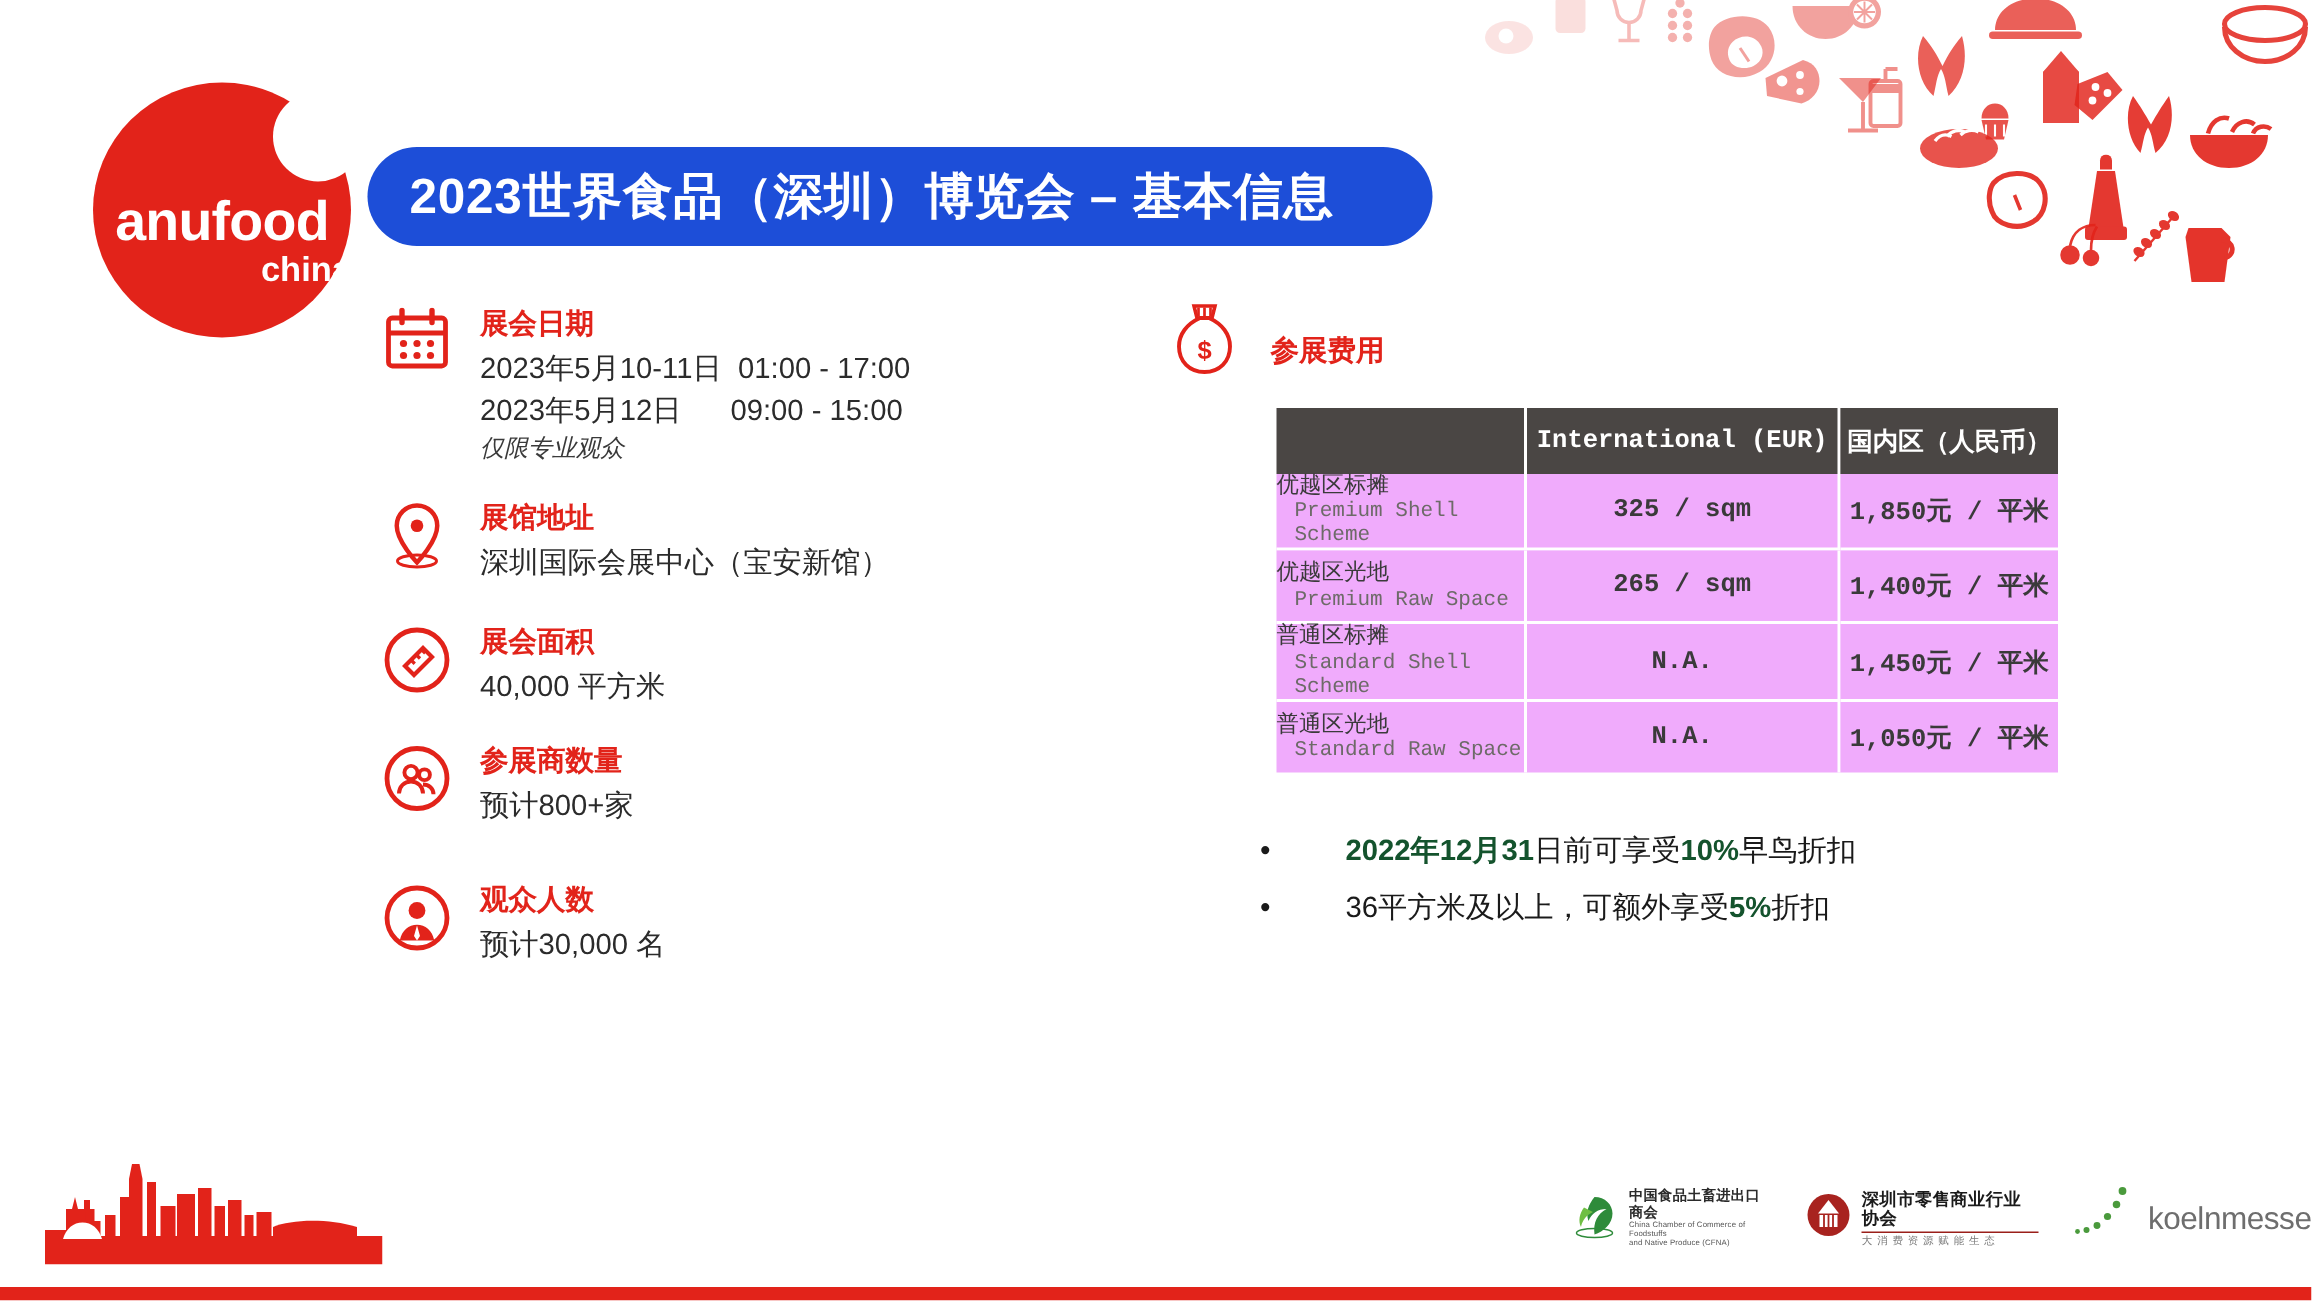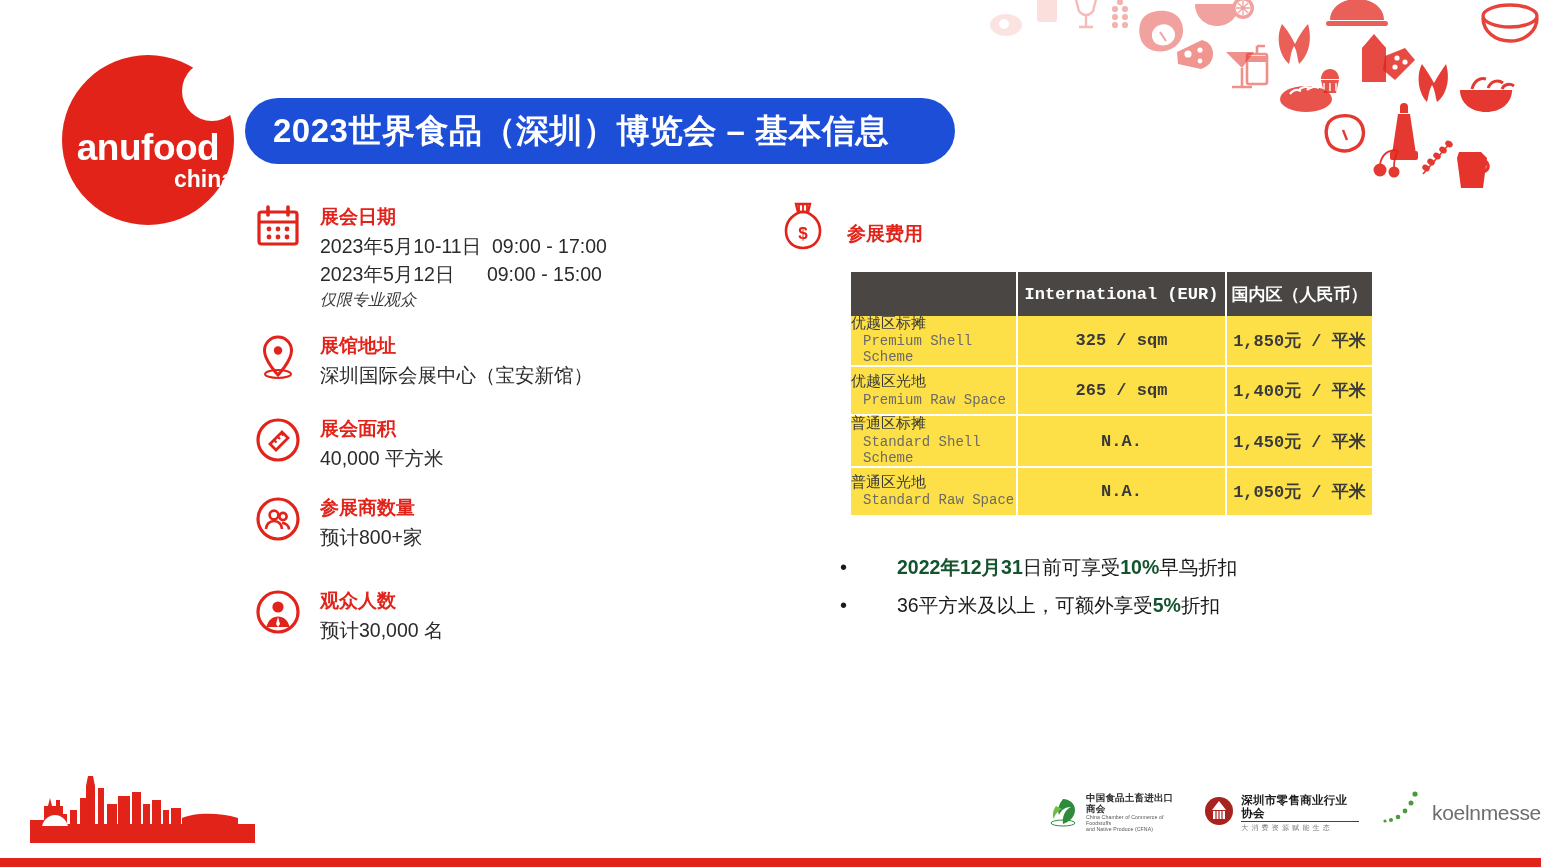--- a/index.html
+++ b/index.html
@@ -97,21 +97,21 @@
   }
   #fee-table thead th{
     background:#4A4644;color:#ffffff;
     font-size:17px;font-weight:700;
     height:44px;text-align:center;
     border-right:2px solid #ffffff;
   }
   #fee-table thead th:last-child{border-right:none;}
   #fee-table thead th.blank{width:165px;}
   #fee-table tbody td{
-    background:#fde047;
+    background:#f0abfc;
     height:47px;
     border-right:2px solid #ffffff;
     border-bottom:2px solid #ffffff;
     margin-left:40px;
   }
   #fee-table tbody td:last-child{border-right:none;}
   #fee-table tbody tr:last-child td{border-bottom:none;}
   .cell-label{
     padding-left:12px;text-align:left;line-height:1.15;
   }
@@ -368,21 +368,21 @@
             <circle cx="22" cy="24" r="2.4"></circle>
             <circle cx="31" cy="24" r="2.4"></circle>
             <circle cx="13" cy="32" r="2.4"></circle>
             <circle cx="22" cy="32" r="2.4"></circle>
             <circle cx="31" cy="32" r="2.4"></circle>
           </g>
         </svg>
     </div>
     <div class="info-body">
       <div class="info-head">展会日期</div>
-      <div class="info-line">2023年5月10-11日  09:00 - 17:00</div>
+      <div class="info-line">2023年5月10-11日  01:00 - 17:00</div>
       <div class="info-line">2023年5月12日      09:00 - 15:00</div>
       <div class="info-note">仅限专业观众</div>
     </div>
   </div>
 
   <div class="info-block" style="margin-bottom:28px;">
     <div class="info-icon">
       <svg width="42" height="46" viewBox="0 0 42 46">
           <path d="M21 3c-7.5 0-13.5 6-13.5 13.5C7.5 27 21 41 21 41s13.5-14 13.5-24.5C34.5 9 28.5 3 21 3z" fill="none" stroke="#E2231A" stroke-width="3"></path>
           <circle cx="21" cy="16.5" r="4.2" fill="#E2231A"></circle>

